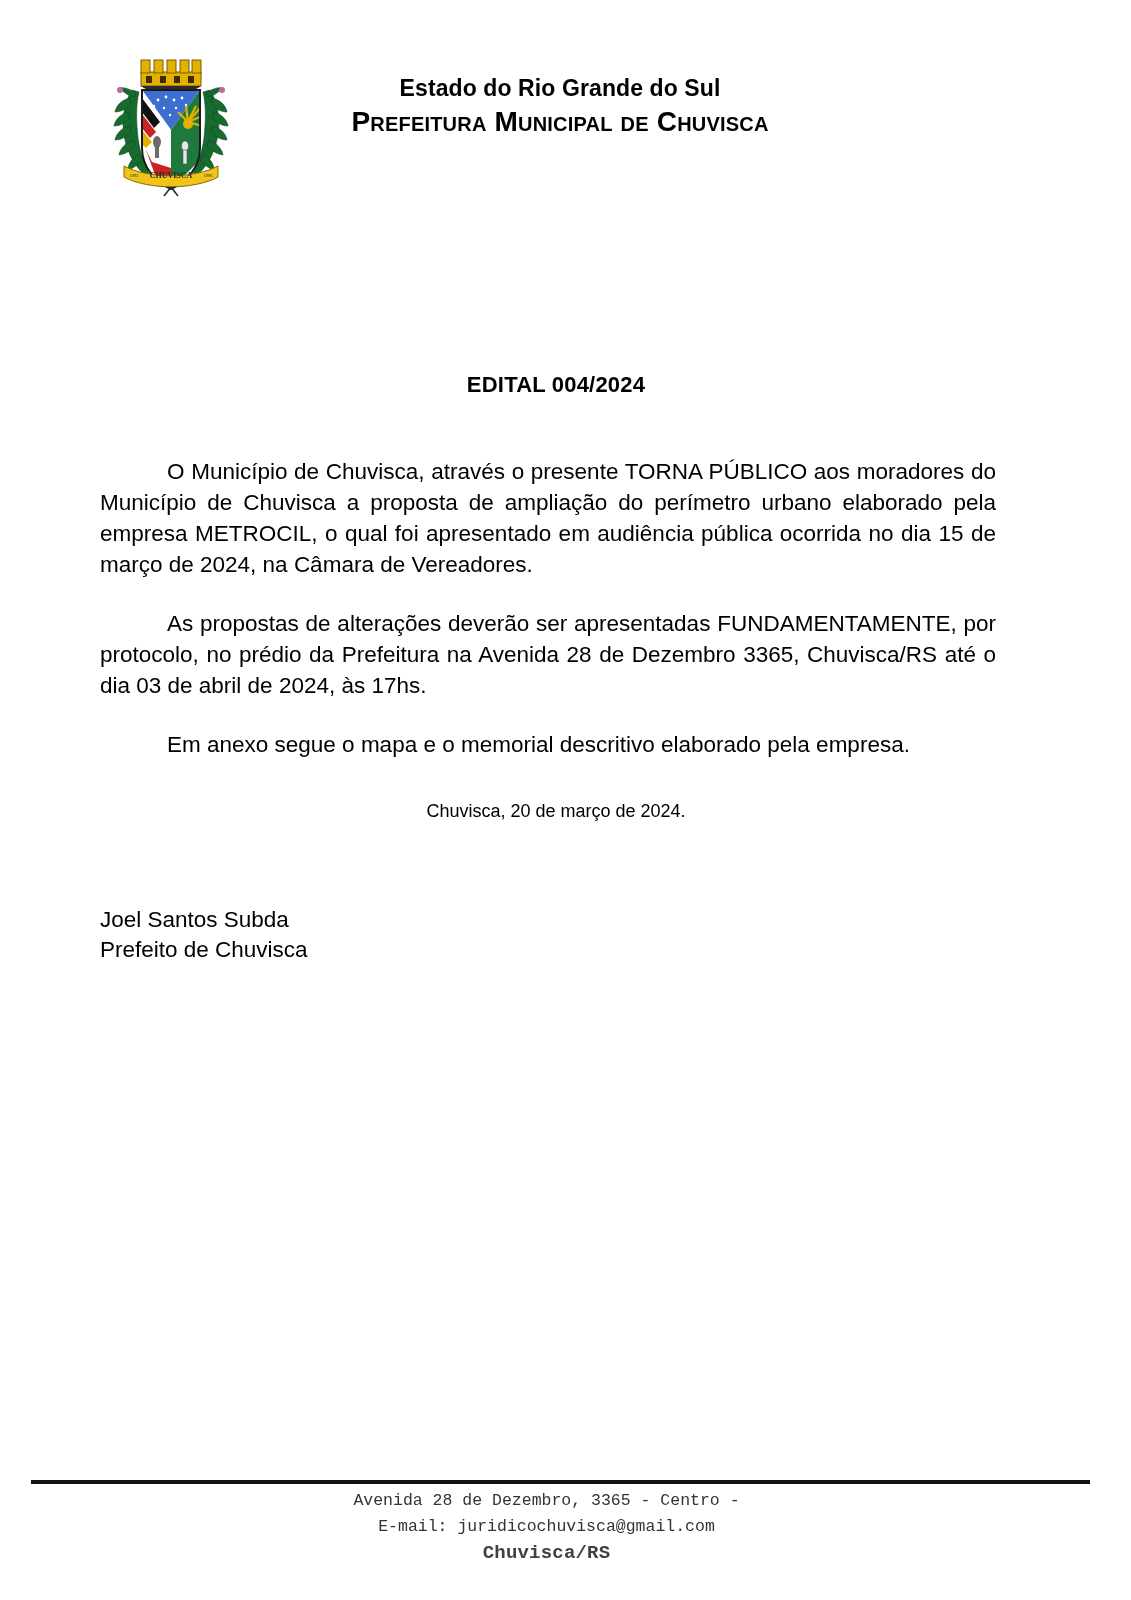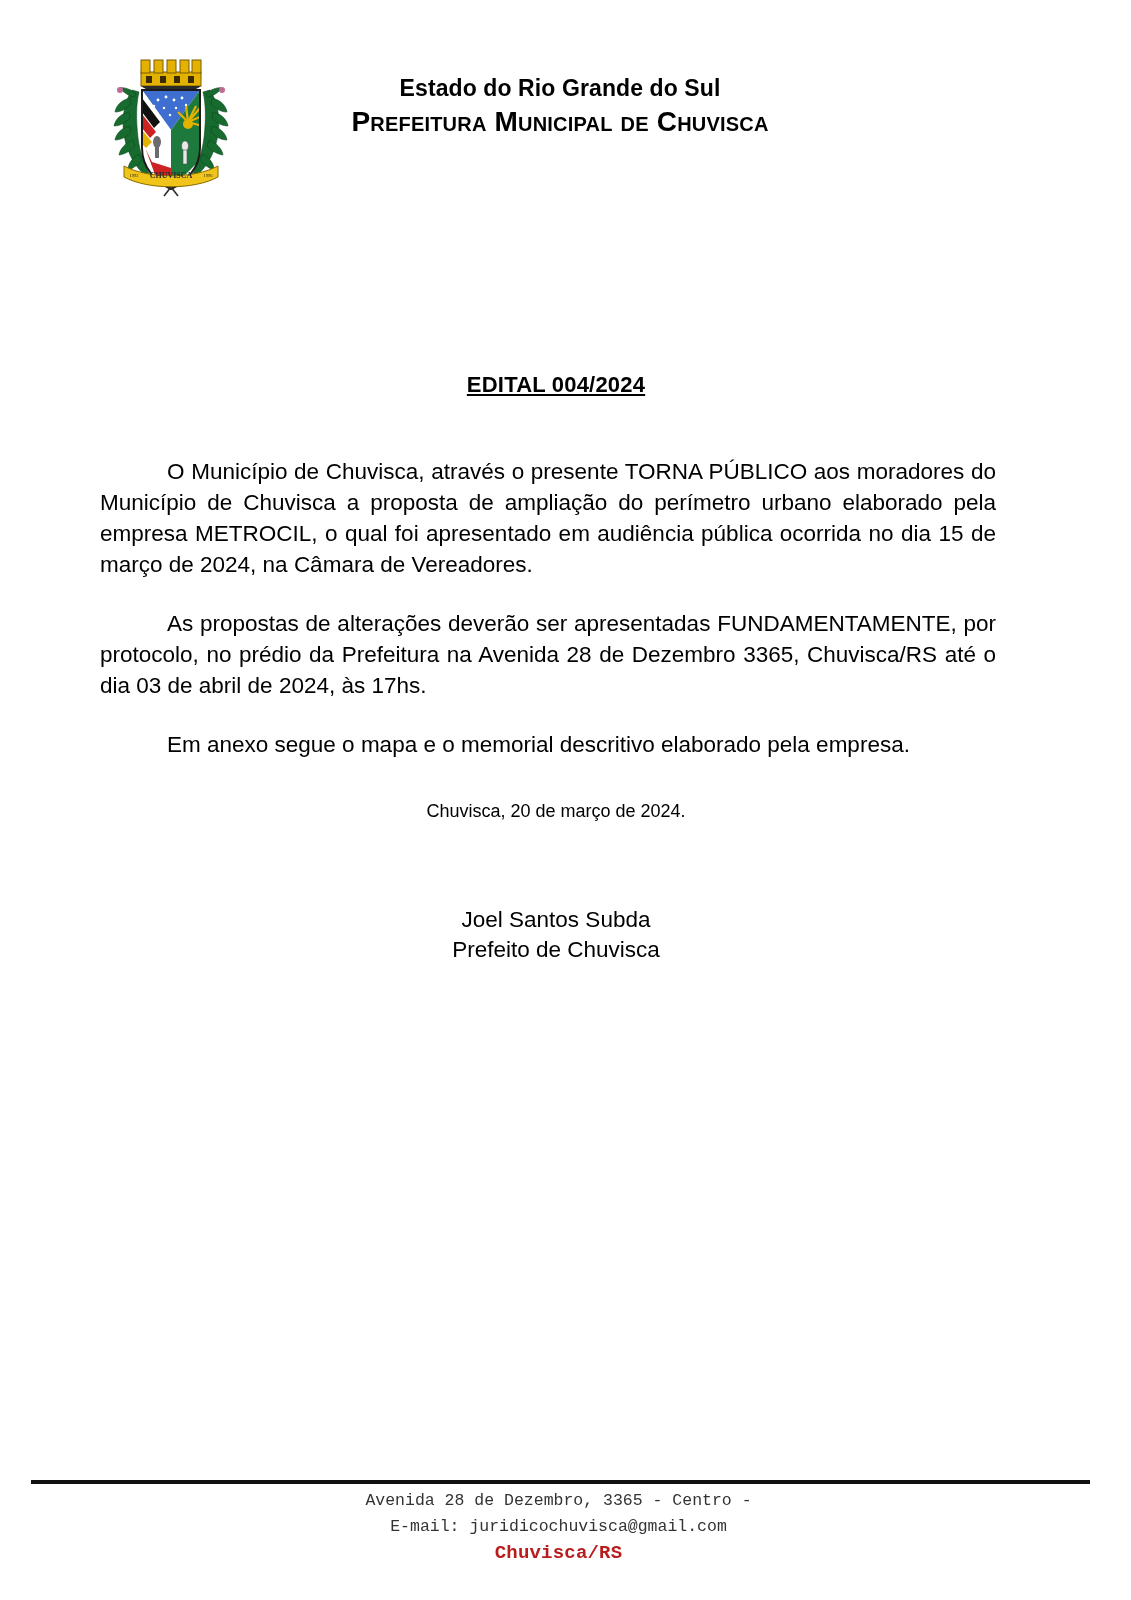--- a/index.html
+++ b/index.html
@@ -74,21 +74,20 @@
     left: 100px;
     top: 372px;
     width: 912px;
   }
   .edital-title {
     text-align: center;
     font-size: 22px;
     font-weight: bold;
     letter-spacing: 0.2px;
     margin: 0 0 58px 0;
-    text-decoration: underline;
   }
   p.para {
     margin: 0 16px 28px 0;
     font-size: 22.5px;
     line-height: 31px;
     text-align: justify;
     text-indent: 67px;
     hyphens: none;
   }
   p.para:last-of-type { margin-bottom: 0; }
@@ -96,21 +95,21 @@
   .date-line {
     margin: 36px 0 0 0;
     font-size: 18px;
     line-height: 31px;
     text-align: center;
     text-indent: 0;
   }
 
   .signature {
     margin-top: 78px;
-    text-align: center;
+    text-align: left;
     font-size: 22.5px;
     line-height: 30px;
   }
   .sig-name { display: block; }
   .sig-role { display: block; }
 
   
   .footer {
     position: absolute;
     left: 0;
@@ -121,35 +120,35 @@
   .footer-rule {
     position: absolute;
     left: 31px;
     top: 10px;
     width: 1059px;
     height: 4px;
     background: #111111;
   }
   .footer-text {
     position: absolute;
-    left: 16px;
+    left: 4px;
     top: 18px;
     width: 1085px;
     text-align: center;
     font-family: "Liberation Mono", "DejaVu Sans Mono", monospace;
     font-size: 16.5px;
     line-height: 26px;
     color: #333333;
   }
   .footer-text .f1, .footer-text .f2 { display: block; }
   .footer-text .f3 {
     display: block;
     font-weight: bold;
     font-size: 19px;
-    color: #b91c1c;
+    color: #404040;
     letter-spacing: 0.2px;
   }
 </style>
 </head>
 <body>
 
 <div class="page">
 
   <div class="header">
 

